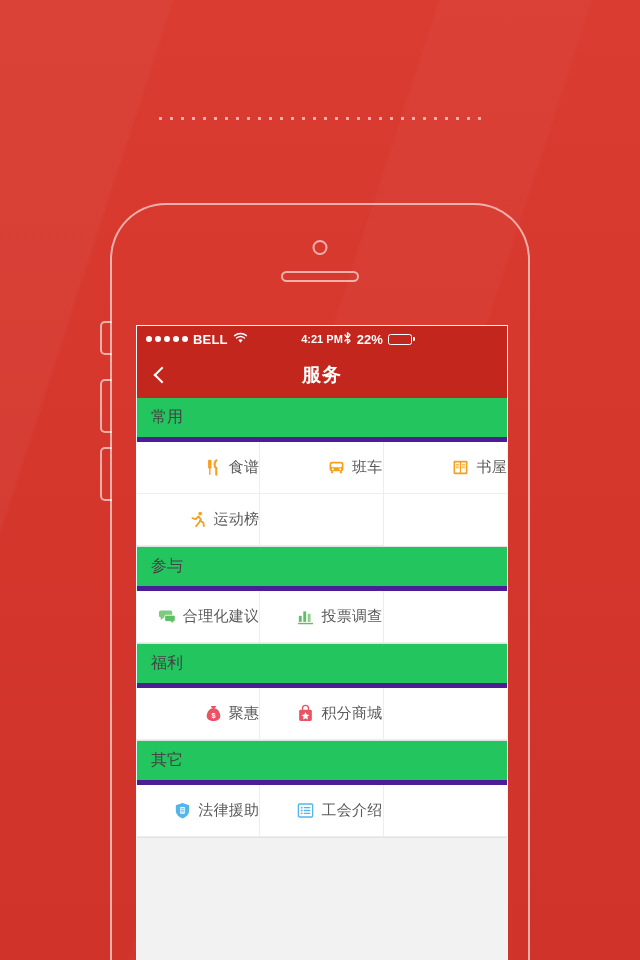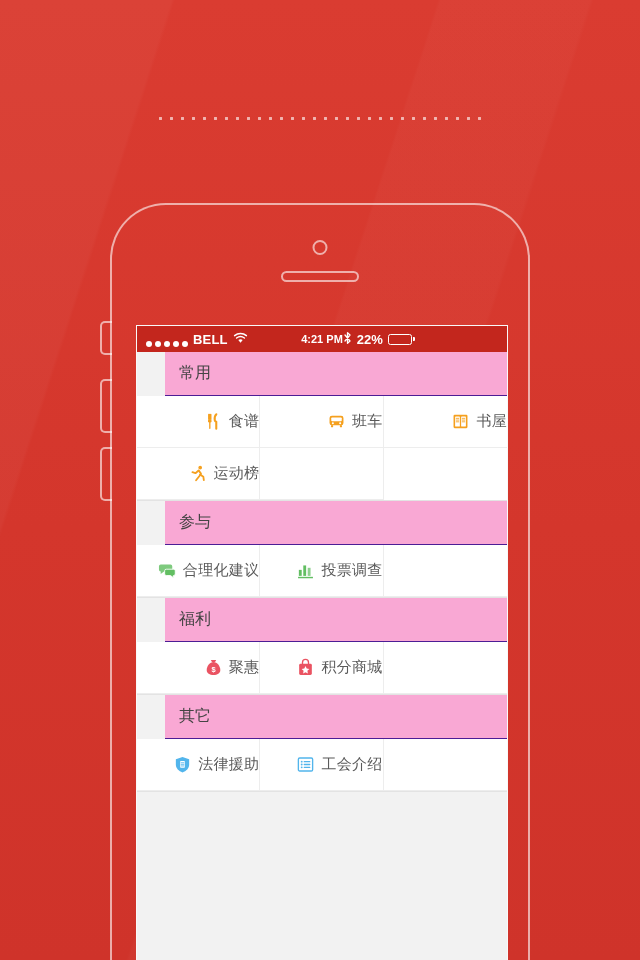--- a/index.html
+++ b/index.html
@@ -116,21 +116,21 @@
   .statusbar {
     height: 26px;
     background: #c3261d;
     color: #fff;
     display: flex;
     align-items: center;
     padding: 0 9px;
     font-size: 13px;
     font-weight: bold;
   }
-  .sb-left { display: flex; align-items: flex-end; gap: 5px; flex: 1; }
+  .sb-left { display: flex; align-items: center; gap: 5px; flex: 1; }
   .dots { display: flex; gap: 3px; align-items: center; }
   .dots i { width: 6px; height: 6px; border-radius: 50%; background: #fff; display:block; }
   .carrier { font-size: 13px; letter-spacing: 0.2px; }
   .sb-center { flex: 0 0 auto; font-size: 11px; }
   .sb-right { display: flex; align-items: center; justify-content: flex-start; gap: 5px; flex: 1; font-size: 13px; }
   .battery {
     width: 24px; height: 11px;
     border: 1.5px solid #fff;
     border-radius: 2.5px;
     position: relative;
@@ -175,28 +175,27 @@
     font-weight: bold;
     letter-spacing: 1px;
     pointer-events: none;
   }
 
   
   .body { background: #f2f2f2; height: 588px; overflow: hidden; }
 
   .section-header {
     height: 44px;
-    background: #f9a8d4;
+    background: #22c55e;
     display: flex;
     align-items: center;
     padding-left: 14px;
     font-size: 16px;
     color: #444;
-    border-bottom: 1px solid #4c1d95;
-    margin-left: 28px;
+    border-bottom: 5px solid #4c1d95;
   }
 
   .grid {
     display: grid;
     grid-template-columns: repeat(3, 1fr);
     background: #ffffff;
     border-bottom: 1px solid #e3e3e3;
   }
   .cell {
     height: 52px;
@@ -258,20 +257,26 @@
               <path d="M2 4 L7 10 L4.5 12.4 V1.6 L7 4 L2 10" stroke="#fff" stroke-width="1.3" fill="none" stroke-linejoin="round" stroke-linecap="round"></path>
             </svg>
           </span>
           <span>22%</span>
           <span class="battery">
             <span class="fill" id="battfill" style="width:22%"></span>
           </span>
         </div>
       </div>
 
+      <div class="navbar">
+        <div class="back">
+          <span class="chev"></span>
+        </div>
+        <div class="nav-title">服务</div>
+      </div>
 
       <div class="body" id="list-body">
           <div class="section-header">
             <span>常用</span>
           </div>
           <div class="grid">
             <div class="cell">
               <svg class="ico" viewBox="0 0 24 24">
                 <path d="M6 3 L6 9 M8.6 3 L8.6 9 M7.3 3 L7.3 9" stroke="#f5a01e" stroke-width="1.7" stroke-linecap="round"></path>
                 <path d="M7.3 9 C5.4 9 5 10.4 5.4 11.6 L6.4 13 L6.4 21" stroke="#f5a01e" stroke-width="0" fill="none"></path>

